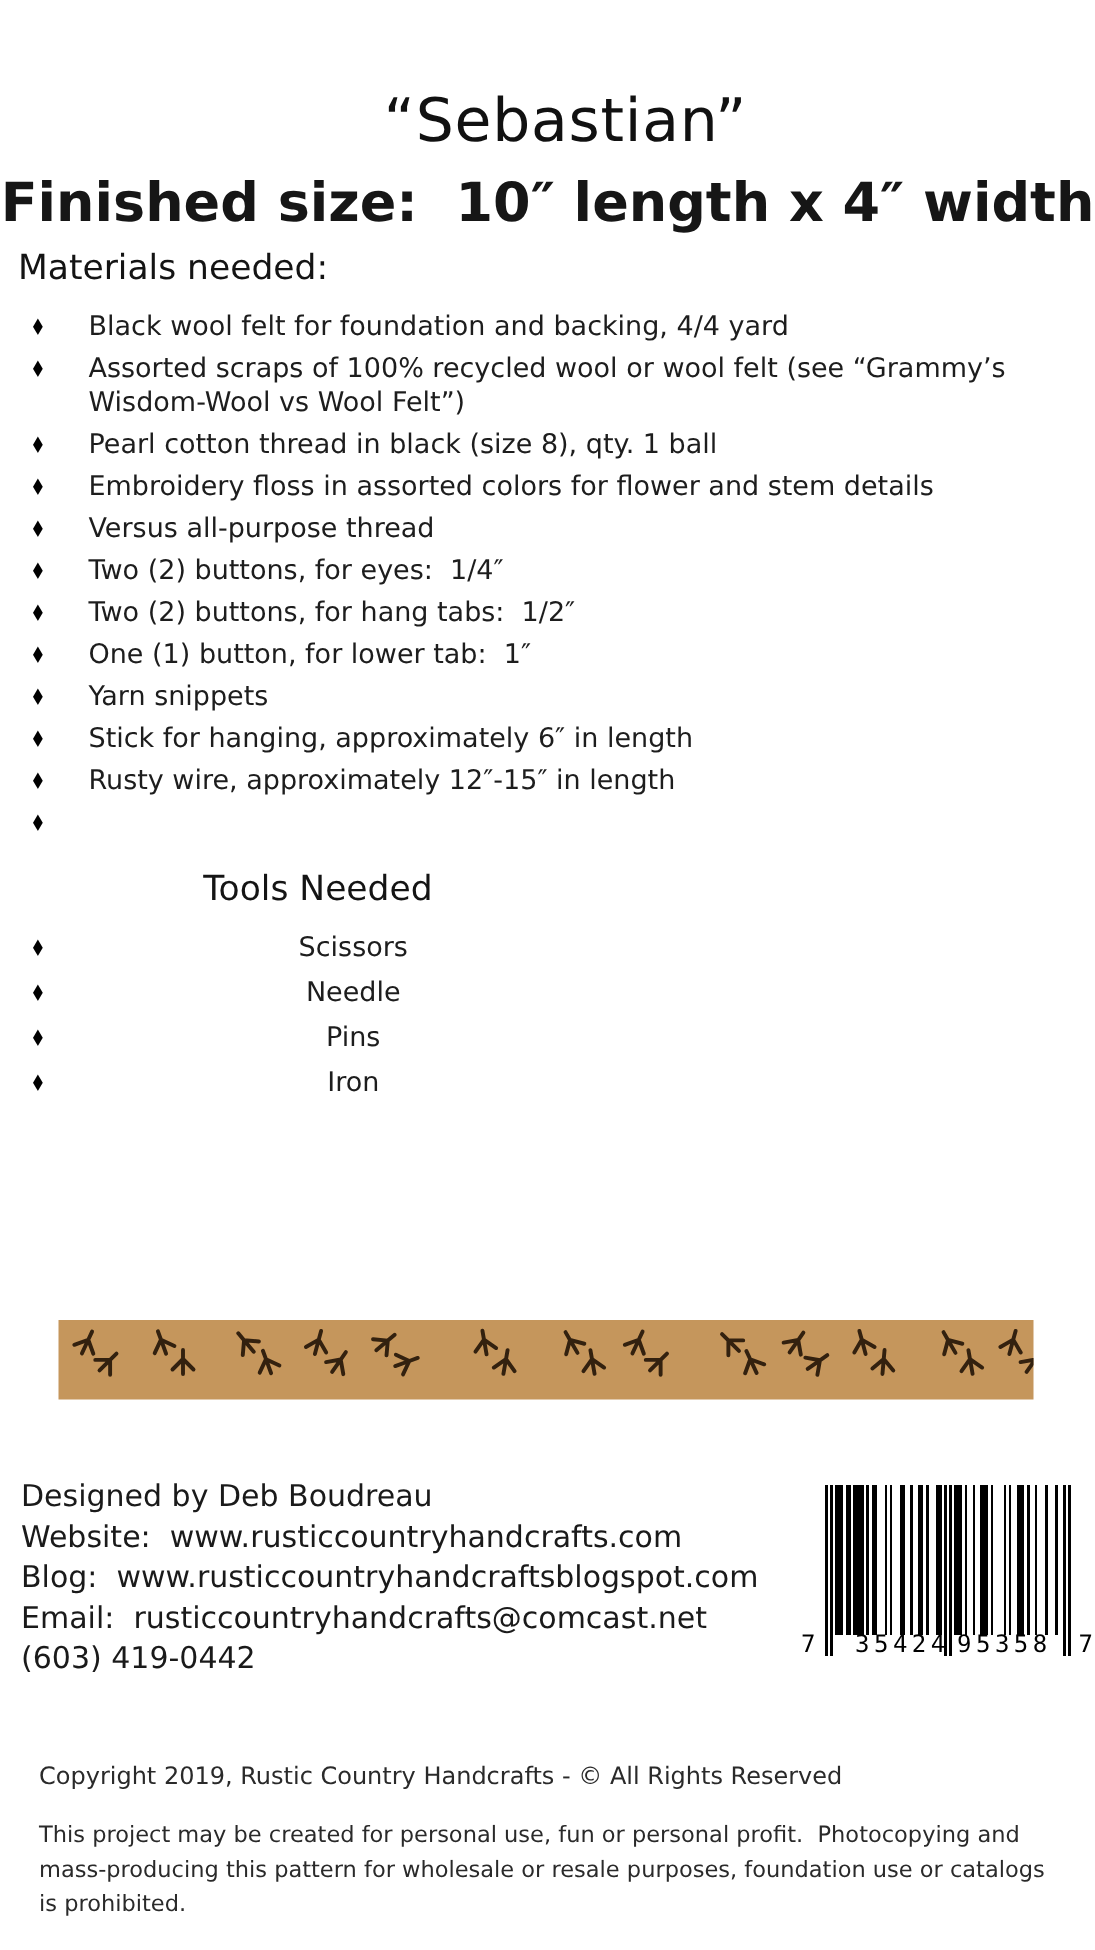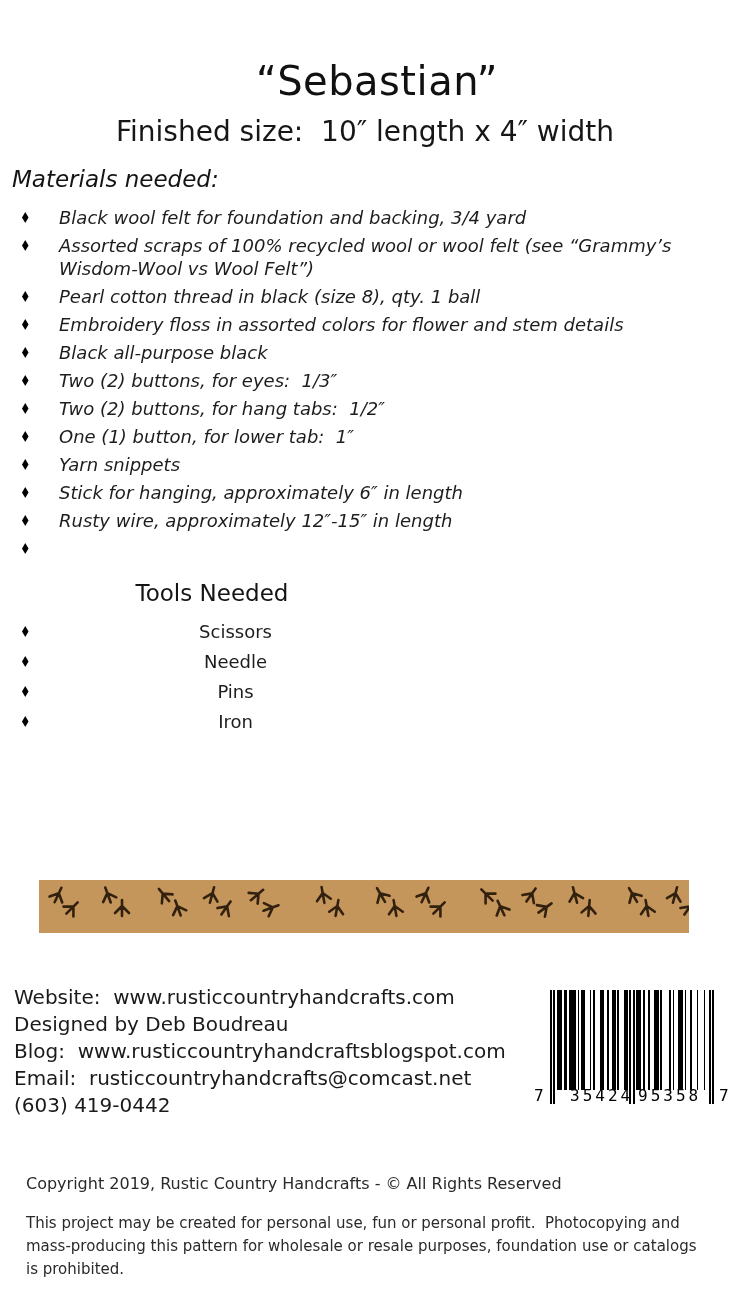--- a/index.html
+++ b/index.html
@@ -7,24 +7,24 @@
     position:relative;width:730px;height:1300px;background:#ffffff;overflow:hidden;
     font-family:"DejaVu Sans","Liberation Sans",sans-serif;color:#1d1d1d;
   }
   .pre{white-space:pre-wrap;}
   .page-title{
     position:absolute;top:58px;left:12px;width:100%;margin:0;text-align:center;
     font-size:40px;font-weight:500;color:#111;letter-spacing:.5px;
   }
   .page-subtitle{
     position:absolute;top:115px;left:0;width:100%;margin:0;text-align:center;
-    font-size:28px;font-weight:400;color:#161616;
+    font-size:36px;font-weight:700;color:#161616;
   }
   .section-heading{margin:0;font-size:23px;font-weight:500;color:#141414;}
-  .materials-section{position:absolute;left:12px;top:166px;width:706px;font-style:italic;}
+  .materials-section{position:absolute;left:12px;top:166px;width:706px;}
   .tools-section{position:absolute;left:12px;top:580px;width:400px;text-align:center;}
   ul.bullet-list{list-style:none;margin:14px 0 0 0;padding:0 0 0 6px;}
   ul.bullet-list li{
     position:relative;padding-left:41px;font-size:18px;line-height:23px;
     margin-bottom:5px;color:#1d1d1d;
   }
   .tools-section ul.bullet-list li{margin-bottom:7px;}
   .bullet{
     position:absolute;left:2px;top:1px;font-size:15px;color:#000;
     transform:scaleX(.78);transform-origin:left center;
@@ -51,26 +51,26 @@
 <body>
 
 <div class="page">
 
   <h1 class="page-title">“Sebastian”</h1>
   <h2 class="page-subtitle pre">Finished size:  10″ length x 4″ width</h2>
 
   <section class="materials-section">
     <h3 class="section-heading">Materials needed:</h3>
     <ul class="bullet-list">
-      <li><span class="bullet">♦</span><span class="pre">Black wool felt for foundation and backing, 3/4 yard</span></li>
+      <li><span class="bullet">♦</span><span class="pre">Black wool felt for foundation and backing, 4/4 yard</span></li>
       <li><span class="bullet">♦</span><span class="pre">Assorted scraps of 100% recycled wool or wool felt (see “Grammy’s Wisdom-Wool vs Wool Felt”)</span></li>
       <li><span class="bullet">♦</span><span class="pre">Pearl cotton thread in black (size 8), qty. 1 ball</span></li>
       <li><span class="bullet">♦</span><span class="pre">Embroidery floss in assorted colors for flower and stem details</span></li>
-      <li><span class="bullet">♦</span><span class="pre">Black all-purpose black</span></li>
-      <li><span class="bullet">♦</span><span class="pre">Two (2) buttons, for eyes:  1/3″</span></li>
+      <li><span class="bullet">♦</span><span class="pre">Versus all-purpose thread</span></li>
+      <li><span class="bullet">♦</span><span class="pre">Two (2) buttons, for eyes:  1/4″</span></li>
       <li><span class="bullet">♦</span><span class="pre">Two (2) buttons, for hang tabs:  1/2″</span></li>
       <li><span class="bullet">♦</span><span class="pre">One (1) button, for lower tab:  1″</span></li>
       <li><span class="bullet">♦</span><span class="pre">Yarn snippets</span></li>
       <li><span class="bullet">♦</span><span class="pre">Stick for hanging, approximately 6″ in length</span></li>
       <li><span class="bullet">♦</span><span class="pre">Rusty wire, approximately 12″-15″ in length</span></li>
       <li><span class="bullet">♦</span></li>
     </ul>
   </section>
 
   <section class="tools-section">
@@ -108,22 +108,22 @@
         <path d="M0 8 L0 2 M0 2 L-7 -5 M0 2 L0 -8 M0 2 L7 -5" transform="translate(536 15) rotate(165)" stroke="#33210f" stroke-width="2.6" stroke-linecap="round" fill="none"></path>
         <path d="M0 8 L0 2 M0 2 L-7 -5 M0 2 L0 -8 M0 2 L7 -5" transform="translate(550 28) rotate(185)" stroke="#33210f" stroke-width="2.6" stroke-linecap="round" fill="none"></path>
         <path d="M0 8 L0 2 M0 2 L-7 -5 M0 2 L0 -8 M0 2 L7 -5" transform="translate(594 15) rotate(150)" stroke="#33210f" stroke-width="2.6" stroke-linecap="round" fill="none"></path>
         <path d="M0 8 L0 2 M0 2 L-7 -5 M0 2 L0 -8 M0 2 L7 -5" transform="translate(608 28) rotate(170)" stroke="#33210f" stroke-width="2.6" stroke-linecap="round" fill="none"></path>
         <path d="M0 8 L0 2 M0 2 L-7 -5 M0 2 L0 -8 M0 2 L7 -5" transform="translate(636 15) rotate(195)" stroke="#33210f" stroke-width="2.6" stroke-linecap="round" fill="none"></path>
         <path d="M0 8 L0 2 M0 2 L-7 -5 M0 2 L0 -8 M0 2 L7 -5" transform="translate(650 28) rotate(215)" stroke="#33210f" stroke-width="2.6" stroke-linecap="round" fill="none"></path>
       </svg>
   </div>
 
   <div class="contact-block">
+    <div>Designed by Deb Boudreau</div>
     <div>Website:  www.rusticcountryhandcrafts.com</div>
-    <div>Designed by Deb Boudreau</div>
     <div>Blog:  www.rusticcountryhandcraftsblogspot.com</div>
     <div>Email:  rusticcountryhandcrafts@comcast.net</div>
     <div>(603) 419-0442</div>
   </div>
 
   <div class="barcode">
     <svg id="barcode-svg" viewBox="0 0 95 100" preserveAspectRatio="none">
         <rect x="0" y="0" width="1" height="100" fill="#000"></rect>
         <rect x="2" y="0" width="1" height="100" fill="#000"></rect>
         <rect x="4" y="0" width="1" height="88" fill="#000"></rect>

